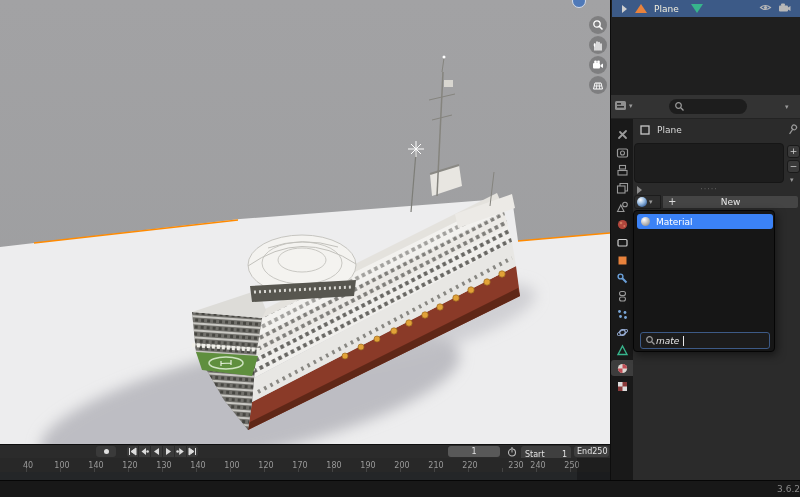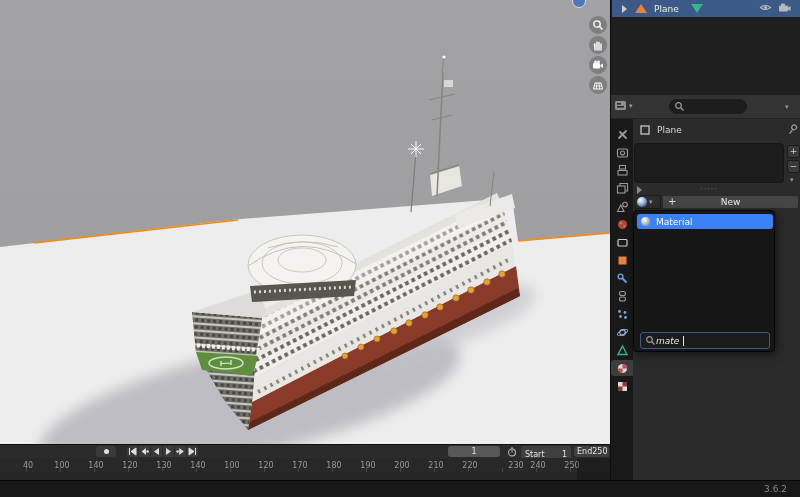--- a/index.html
+++ b/index.html
@@ -72,21 +72,21 @@
   #end-field{left:574px;width:35px;background:#3f3f3f;justify-content:space-between;padding:0 3px}
   #stopwatch{position:absolute;left:505px;top:1px;width:13px;height:11px;display:flex;align-items:center;justify-content:center}
   #tl-ruler{position:absolute;left:0;top:13px;width:610px;height:14px;background:#282828;overflow:hidden}
   .rnum{position:absolute;top:3px;width:20px;text-align:center;font-size:8px;color:#9a9a9a}
   #tl-ticks{position:absolute;left:0;top:23px;width:610px;height:4px;
     background:repeating-linear-gradient(90deg, transparent 0 33px, #454545 33px 34px);background-position:-7px 0}
   #tl-track{position:absolute;left:0;top:27px;width:610px;height:9px;background:#242628}
   #tl-outrange{position:absolute;left:577px;top:13px;width:33px;height:23px;background:rgba(0,0,0,.25)}
 
   
-  #statusbar{left:0;top:480px;width:800px;height:17px;background:#181818;border-top:1px solid #060606;display:flex;align-items:center;justify-content:flex-end;padding-right:13px}
+  #statusbar{left:0;top:480px;width:800px;height:17px;background:#181818;border-top:1px solid #060606;display:flex;align-items:center;justify-content:flex-end;}
   #version{color:#8a8a8a;font-size:9px}
 </style>
 </head>
 <body>
 
 <div id="app">
 
   <div id="viewport" class="abs">
     <svg width="610" height="444" viewBox="0 0 610 444">
       <defs>

